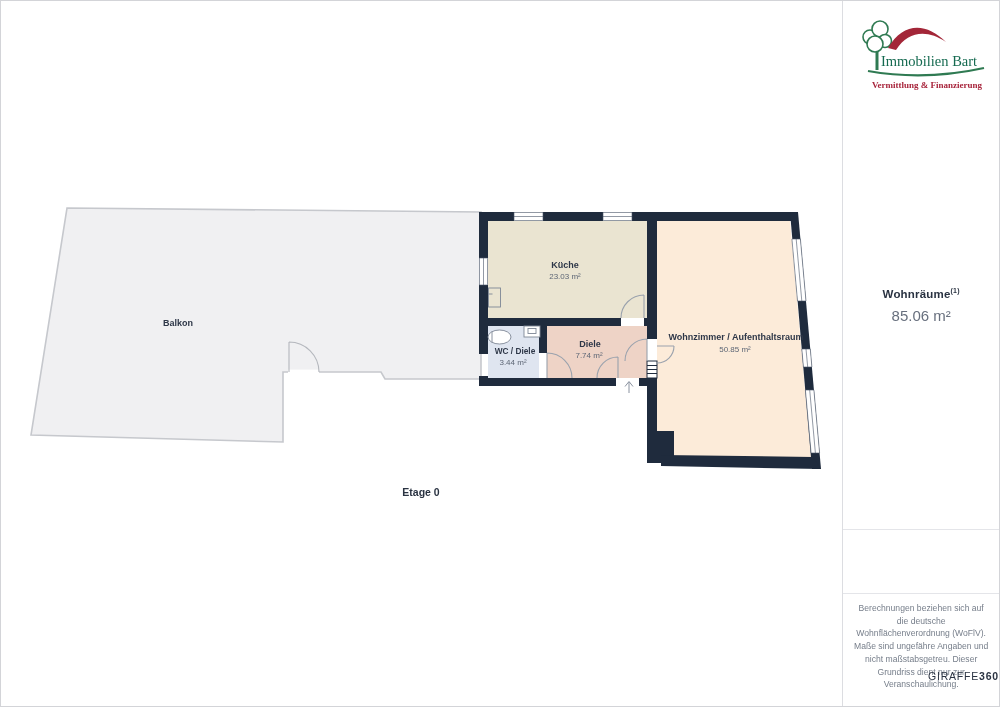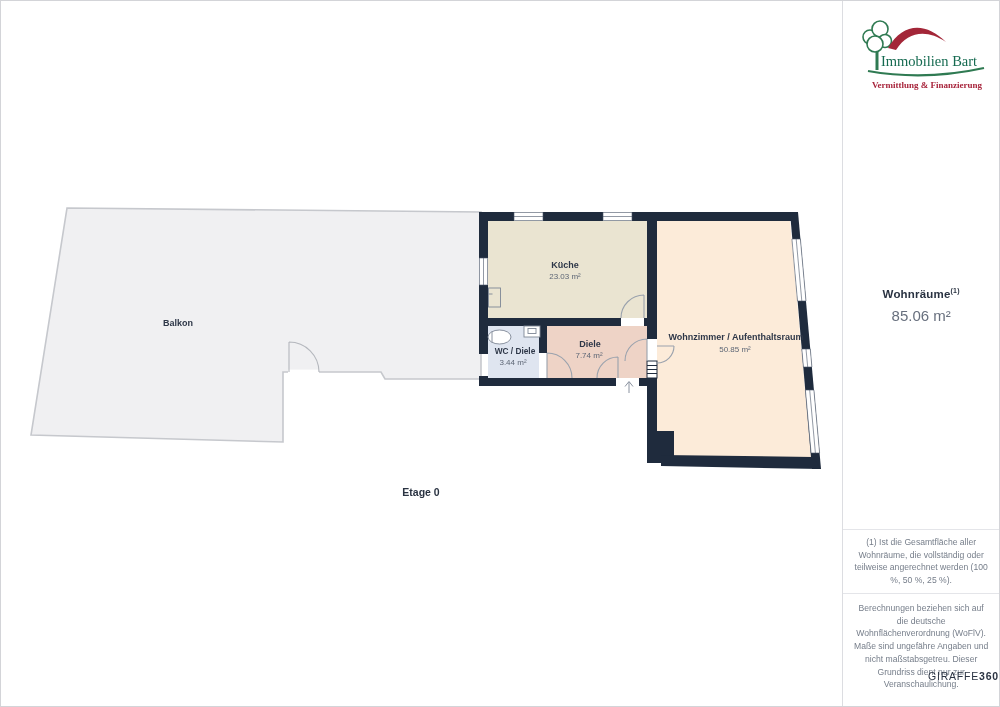--- a/index.html
+++ b/index.html
@@ -145,21 +145,20 @@
       </svg>
     </div>
 
     <div class="wf-block">
       <div class="wf-label"><span>Wohnräume</span><sup>(1)</sup></div>
       <div class="wf-value">85.06 m²</div>
     </div>
 
     <div class="divider" style="top:528px;"></div>
 
-    <div class="note" style="top:535px;">(1) Ist die Gesamtfläche aller Wohnräume, die vollständig oder teilweise angerechnet werden (100 %, 50 %, 25 %).</div>
 
     <div class="divider" style="top:592px;"></div>
 
     <div class="note" style="top:601px;">Berechnungen beziehen sich auf die deutsche Wohnflächenverordnung (WoFlV). Maße sind ungefähre Angaben und nicht maßstabsgetreu. Dieser Grundriss dient nur zur Veranschaulichung.</div>
 
     <div class="giraffe"><span>GIRAFFE</span><b>360</b></div>
 
   </aside>
 </div>
 

